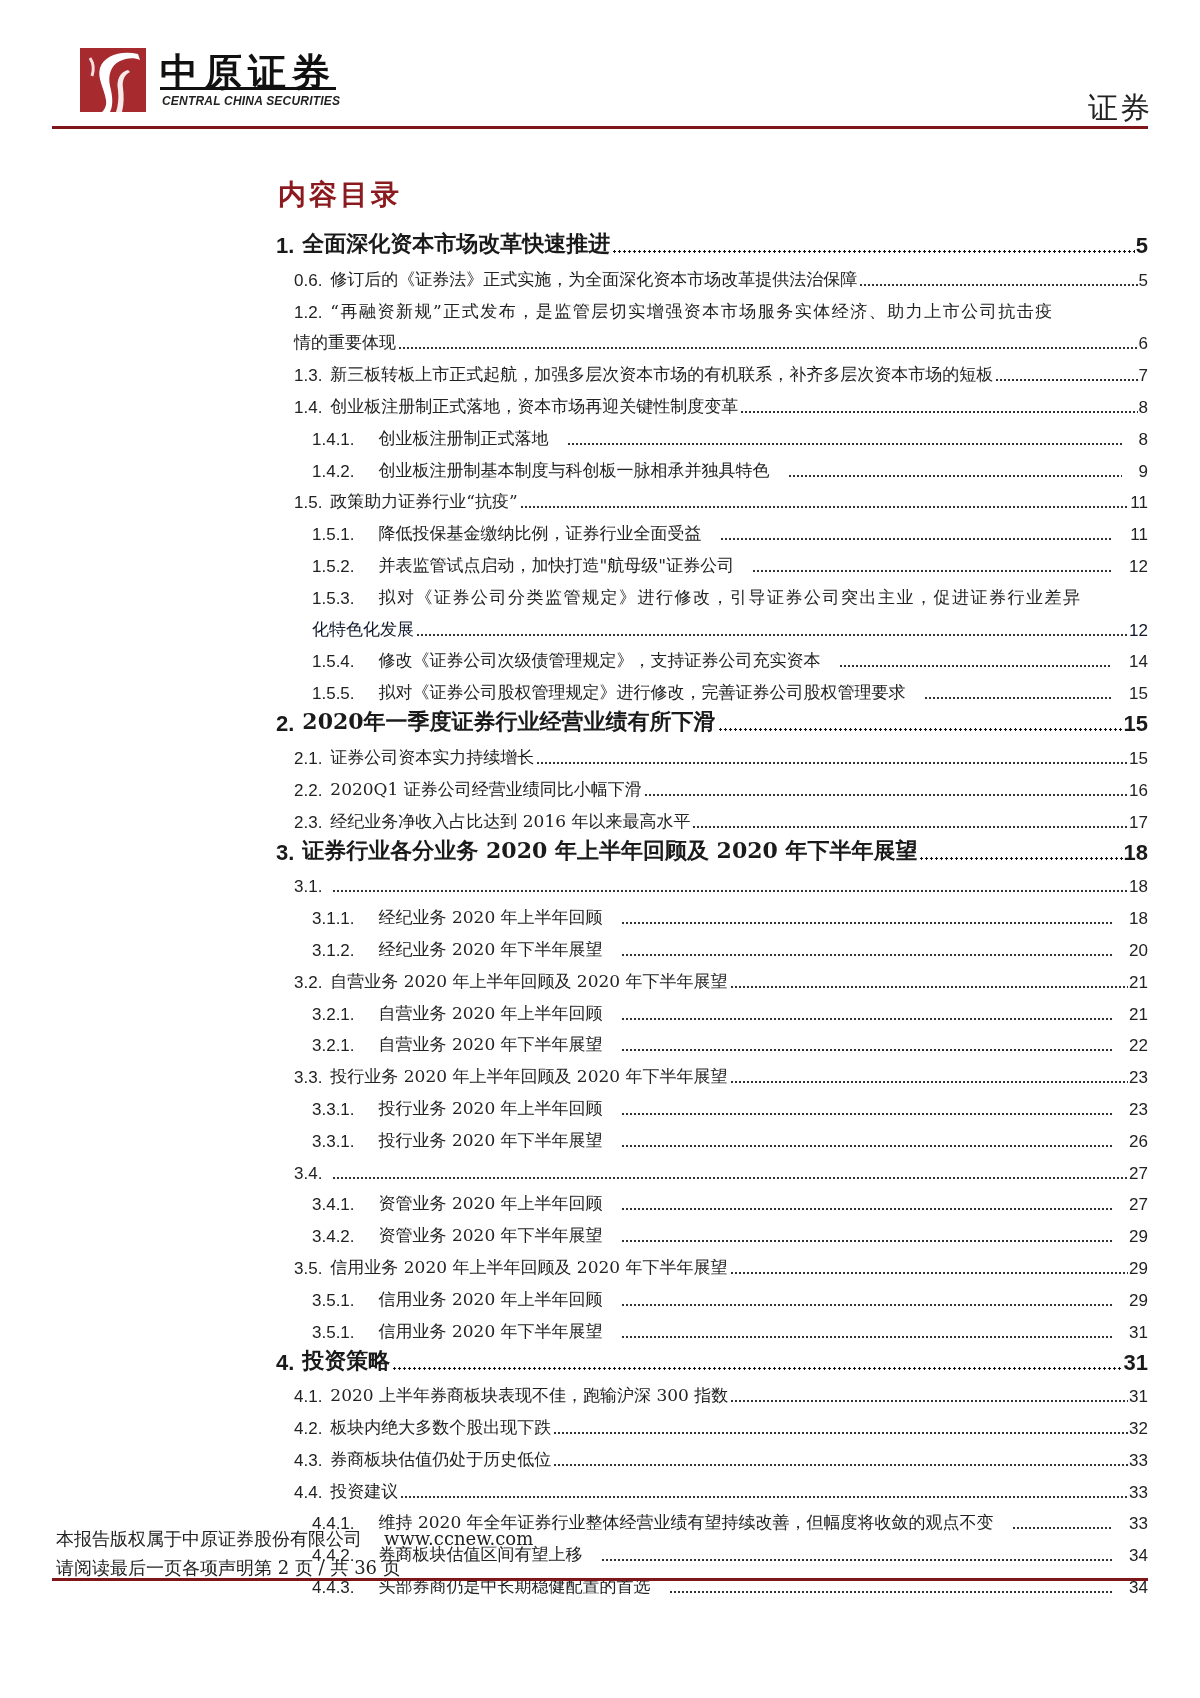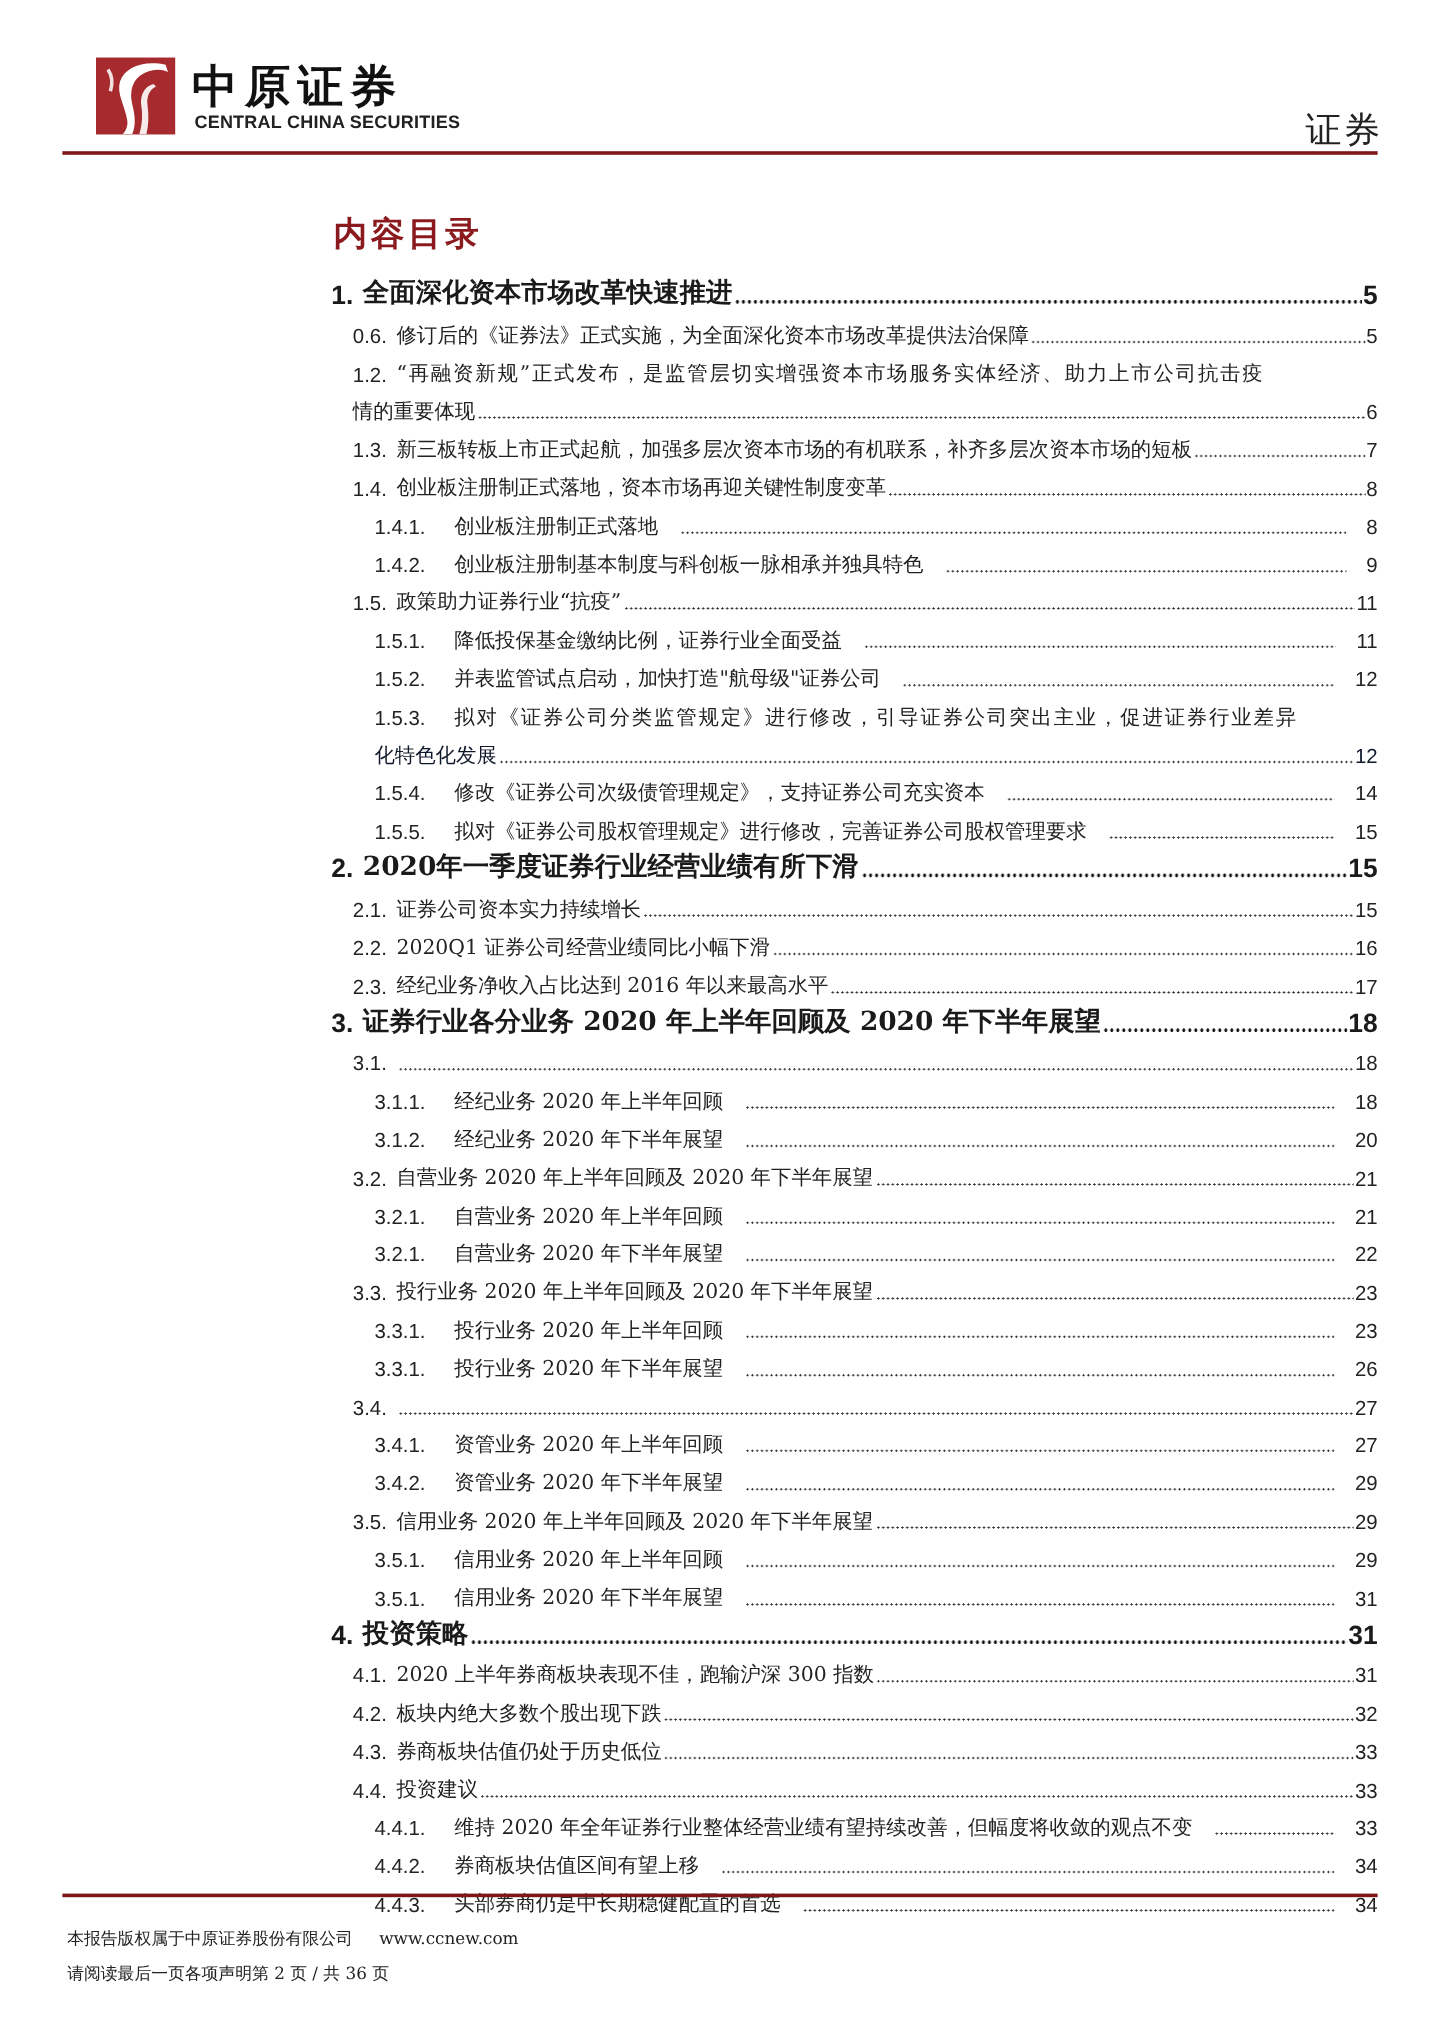--- a/index.html
+++ b/index.html
@@ -2,23 +2,23 @@
 <html><head>
 <meta charset="utf-8">
 <style>
   html, body { margin:0; padding:0; background:#ffffff; }
   body { width:1200px; height:1698px; position:relative; overflow:hidden;
          font-family:"DejaVu Serif", "Liberation Serif", serif; color:#1a1a1a; }
   .header { position:absolute; left:0; top:0; width:1200px; height:140px; }
   .logo-mark { position:absolute; left:80px; top:48px; width:66px; height:64px; background:#a72a2f; overflow:hidden; }
   .logo-mark svg { width:66px; height:64px; display:block; }
   .logo-cn { position:absolute; left:160px; top:52px; font-family:"DejaVu Serif", serif; font-weight:bold;
-             font-size:38px; letter-spacing:6px; color:#111; line-height:40px; }
+             font-size:38px; letter-spacing:6px; color:#111; line-height:40px;text-decoration:underline; }
   .logo-en { position:absolute; left:162px; top:94px; font-family:"Liberation Sans", sans-serif; font-weight:bold;
-             font-size:15px; letter-spacing:0.2px; color:#222; }
+             font-size:12px; letter-spacing:0.2px; color:#222;font-style:italic; }
   .header-tag { position:absolute; right:48px; top:88px; font-size:30px; color:#222; letter-spacing:2px; }
   .header-rule { position:absolute; left:52px; top:126px; width:1096px; height:3px; background:#7f1619; }
 
   .toc-title { position:absolute; left:278px; top:176px; font-size:28px; font-weight:bold; color:#8b1a1f; letter-spacing:3px; }
 
   .toc { position:absolute; left:276px; top:226px; width:872px; }
   .entry { position:relative; display:flex; align-items:flex-end; height:31.8px; white-space:nowrap; }
   .entry .num { flex:none; }
   .entry .txt { flex:none; }
   .entry .dots { flex:1 1 auto; overflow:hidden; margin:0 1px 5px 2px; height:2px;
@@ -30,21 +30,21 @@
   .l1 .dots { background-image:radial-gradient(circle, #111 1.2px, transparent 1.4px); background-size:5px 3px; height:3px; margin-bottom:6px; }
   .l2 { font-size:17px; padding-left:18px; color:#222; }
   .l2 .num { font-family:"Liberation Sans", sans-serif; margin-right:8px; }
   .l3 { font-size:17px; padding-left:36px; color:#222;gap:16px; }
   .l3 .num { font-family:"Liberation Sans", sans-serif; margin-right:8px; }
   .cont { font-size:17px; padding-left:18px; color:#222; }
   .cont3 { font-size:17px; padding-left:36px; color:#0f172a; }
   .wrap .txt { letter-spacing:1.5px;margin-top:20px; }
 
   .footer-rule { position:absolute; left:52px; top:1578px; width:1096px; height:3px; background:#7f1619; }
-  .footer { position:absolute; left:56px; top:1602px; font-size:14px; color:#222; line-height:29px; }
+  .footer { position:absolute; left:56px; top:1524px; font-size:18px; color:#222; line-height:29px; }
   .footer .url { margin-left:22px; font-family:"DejaVu Serif", serif; }
 </style>
 </head>
 <body>
 
 <div class="header">
   <div class="logo-mark">
     <svg viewBox="0 0 66 64" xmlns="http://www.w3.org/2000/svg">
       <rect width="66" height="64" fill="#a72a2f"></rect>
       <path d="M58 6 C40 2, 24 8, 20 20 C17 30, 24 40, 26 52 C27 58, 24 62, 22 64 L30 64 C34 56, 32 46, 30 38 C28 28, 30 18, 40 13 C46 10, 54 9, 60 12 Z" fill="#ffffff"></path>

